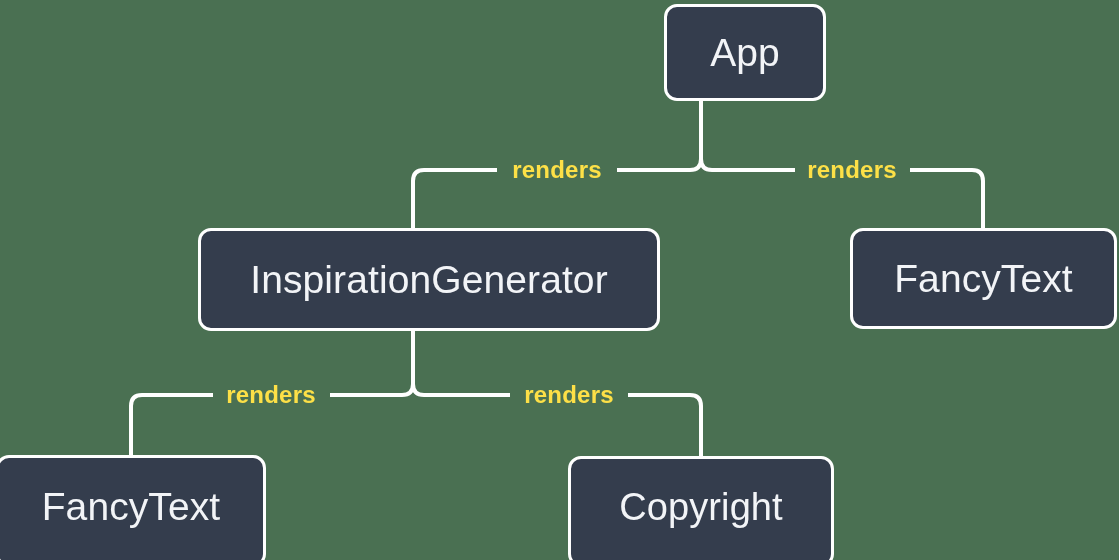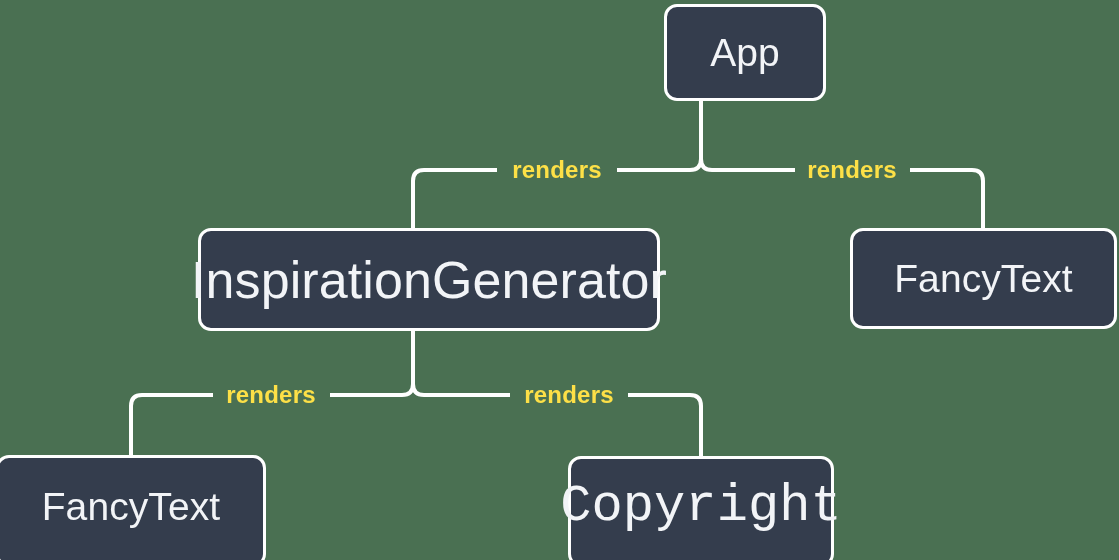--- a/index.html
+++ b/index.html
@@ -53,30 +53,30 @@
     white-space: nowrap;
     transform: translate(-50%, -50%);
     letter-spacing: 0.2px;
   }
 
   
   #node-app        { left: 620px; top: 4px;   width: 162px; height: 97px; margin-left: 44px;  }
   #node-app .node-label        { font-size: 39px; }
 
   #node-inspiration { left: 198px; top: 228px; width: 462px; height: 103px; }
-  #node-inspiration .node-label { font-size: 52px; text-align: right; }
+  #node-inspiration .node-label { font-size: 39px; text-align: right; }
 
   #node-fancytext-right { left: 850px; top: 228px; width: 267px; height: 101px; }
   #node-fancytext-right .node-label { font-size: 39px; }
 
   #node-fancytext-bottom { left: -4px; top: 455px; width: 270px; height: 112px; }
   #node-fancytext-bottom .node-label { font-size: 39px; position: relative; top: -5px; }
 
   #node-copyright  { left: 568px; top: 456px; width: 266px; height: 111px; }
-  #node-copyright .node-label  { font-size: 52px; position: relative; top: -5px; font-family: Liberation Mono, monospace; }
+  #node-copyright .node-label  { font-size: 38px; position: relative; top: -5px; }
 </style>
 </head>
 <body>
 
 <div id="diagram-root">
 
   <svg id="connector-layer" viewBox="0 0 1119 560" width="1119" height="560" aria-hidden="true">
     <g fill="none" stroke="#ffffff" stroke-width="4" stroke-linecap="butt">
 
       <path d="M 701 100 L 701 159"></path>

